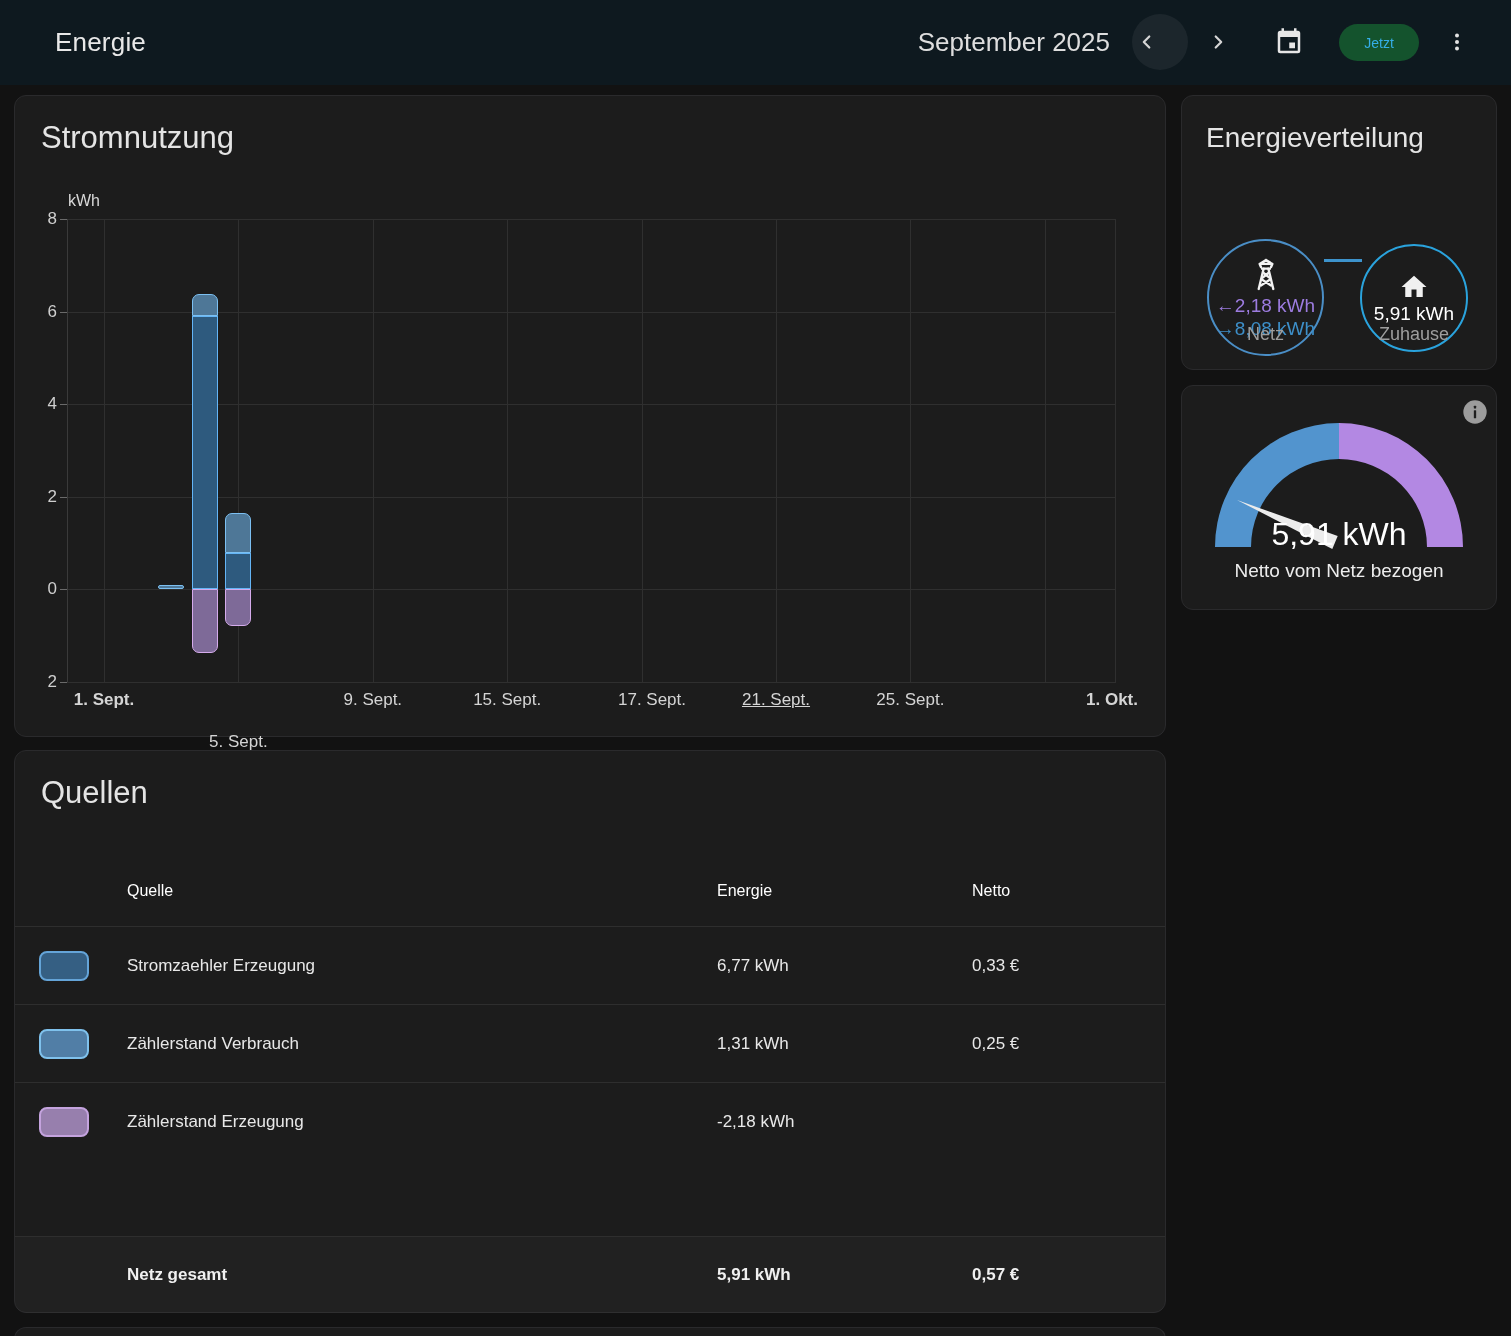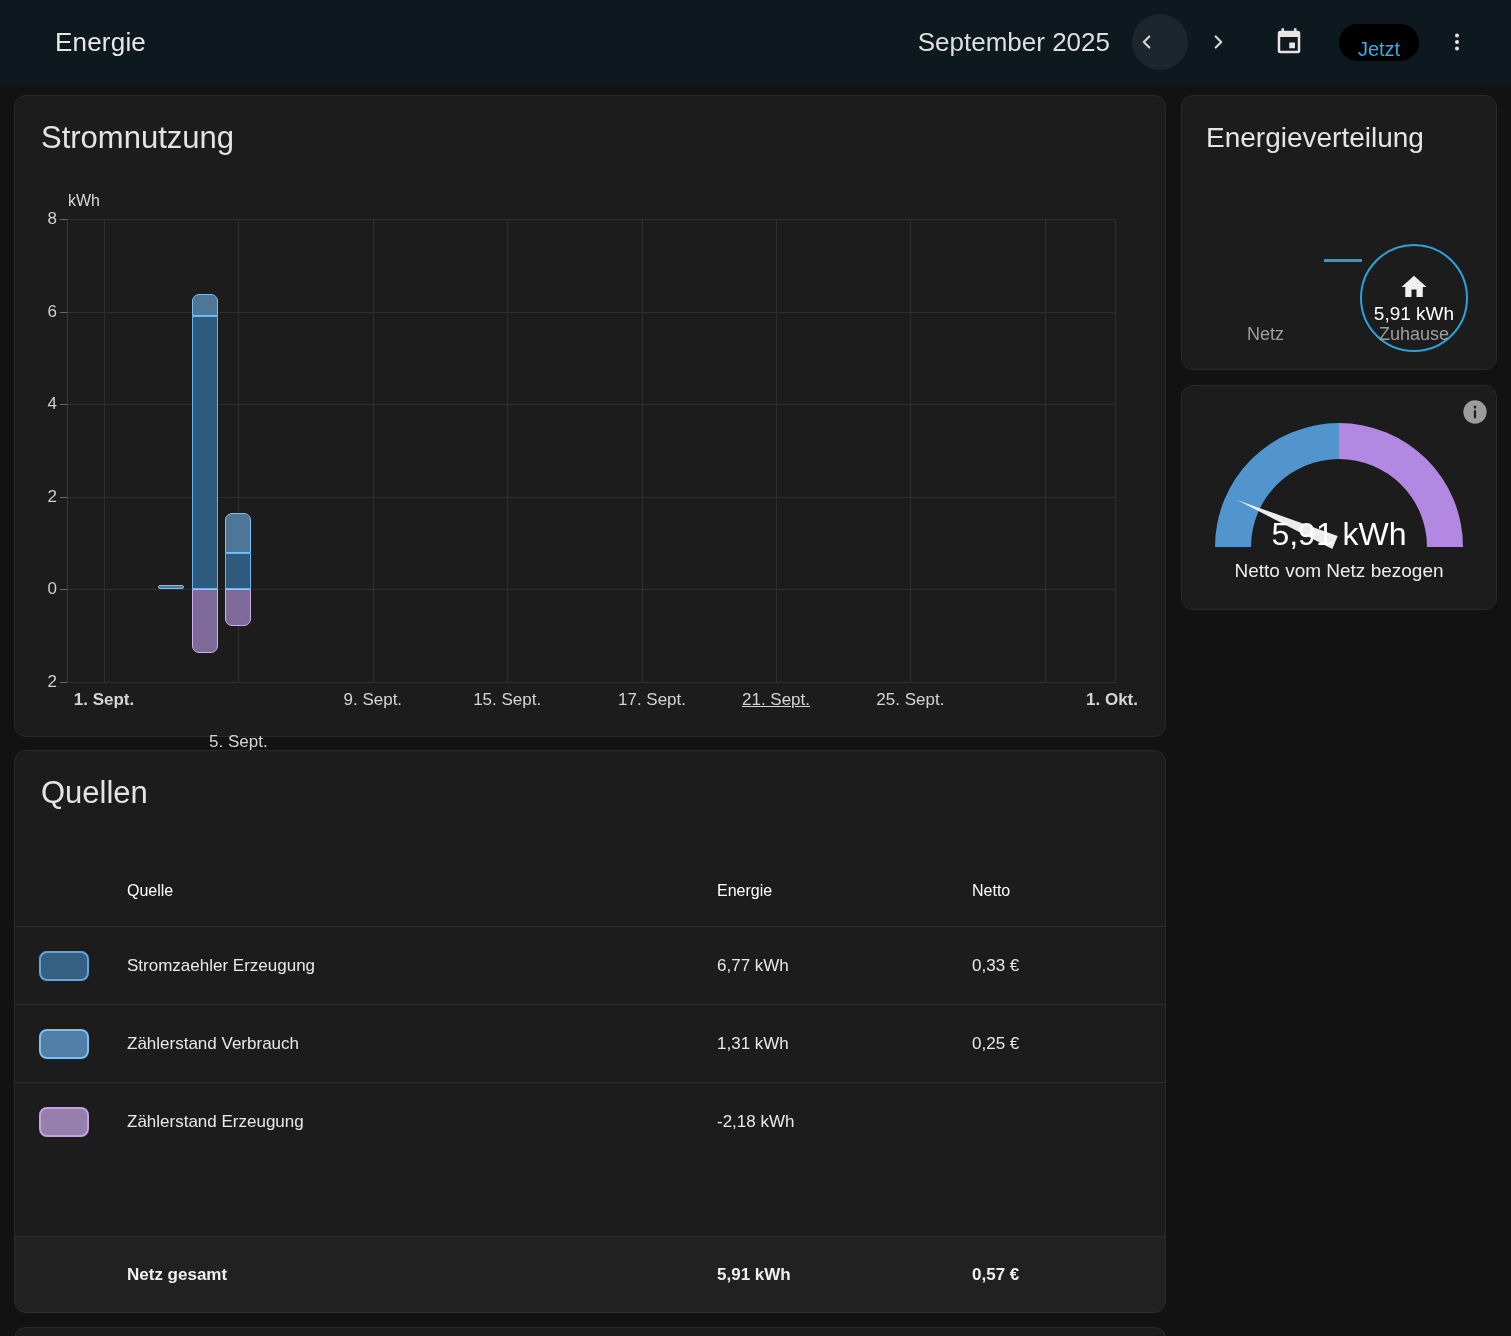--- a/index.html
+++ b/index.html
@@ -11,22 +11,22 @@
   #app-title { position:absolute; left:55px; top:0; height:85px; display:flex; align-items:center;
     font-size:26px; color:#e8e8e8; letter-spacing:.2px; }
   #period { position:absolute; right:401px; top:0; height:85px; display:flex; align-items:center;
     font-size:26px; color:#dedede; }
   .icon-btn { position:absolute; top:18px; width:48px; height:48px; border-radius:50%;
     display:flex; align-items:center; justify-content:center; cursor:pointer; }
   #ripple { position:absolute; left:1132px; top:14px; width:56px; height:56px; border-radius:50%;
     background:rgba(255,255,255,0.06); }
   #btn-prev { left:1123px; } #btn-next { left:1194px; } #btn-calendar { left:1265px; } #btn-menu { left:1433px; }
   #btn-now { position:absolute; left:1339px; top:24px; width:80px; height:37px; border-radius:19px;
-    background:#000000; display:flex; align-items:flex-end; justify-content:center;
-    font-size:20px; font-weight:500; cursor:pointer; }
+    background:#14532d; display:flex; align-items:center; justify-content:center;
+    font-size:14px; font-weight:500; cursor:pointer; }
 
   
   .card { position:absolute; background:#1c1c1c; border:1px solid #2a2a2c; border-radius:12px; }
   .card-title { position:absolute; left:26px; top:24px; font-size:31px; font-weight:400; color:#e4e4e4; }
   #card-usage   { left:14px;  top:95px;  width:1152px; height:642px; }
   #card-sources { left:14px;  top:750px; width:1152px; height:563px; }
   #card-dist    { left:1181px; top:95px; width:316px;  height:275px; }
   #card-gauge   { left:1181px; top:385px; width:316px; height:225px; }
   #card-next    { left:14px; top:1327px; width:1152px; height:12px; border-radius:12px 12px 0 0; }
   #card-dist .card-title { font-size:28px; left:24px; top:26px; }
@@ -207,20 +207,29 @@
       <span class="col-name">Netz gesamt</span>
       <span>5,91 kWh</span>
       <span>0,57 €</span>
     </div>
   </div>
 </div>
 
 <div class="card" id="card-dist">
   <div class="card-title">Energieverteilung</div>
   <div id="dist-line"></div>
+  <div class="dist-circle" id="circle-grid" style="border-color: rgb(74, 142, 198);">
+    <svg width="38" height="38" viewBox="0 0 24 24" fill="none" stroke="#f2f2f2" stroke-width="1.5" stroke-linecap="round">
+      <path d="M12 2.6 L8 5 M12 2.6 L16 5 M8 5 H16 M8 5 L8.8 6.9 M16 5 L15.2 6.9 M9.5 8 H14.5"></path>
+      <path d="M10.5 8 L7.4 20.8 M13.5 8 L16.6 20.8"></path>
+      <path d="M10.3 10.6 L14.1 13.7 M13.7 10.6 L9.9 13.7 M9.4 14.9 L15.2 18.6 M14.6 14.9 L8.8 18.6"></path>
+    </svg>
+    <span class="dist-val" id="grid-return" style="color: rgb(157, 124, 224);">←2,18 kWh</span>
+    <span class="dist-val" id="grid-consumption" style="color: rgb(61, 143, 201);">→8,08 kWh</span>
+  </div>
   <div class="dist-circle" id="circle-home" style="border-color: rgb(42, 163, 221);">
     <svg width="30" height="30" viewBox="0 0 24 24">
       <path fill="#f0f0f0" d="M10,20V14H14V20H19V12H22L12,3L2,12H5V20H10Z"></path>
     </svg>
     <span class="dist-val" style="color:#fff">5,91 kWh</span>
   </div>
   <div class="dist-label" id="label-grid">Netz</div>
   <div class="dist-label" id="label-home">Zuhause</div>
 </div>
 

